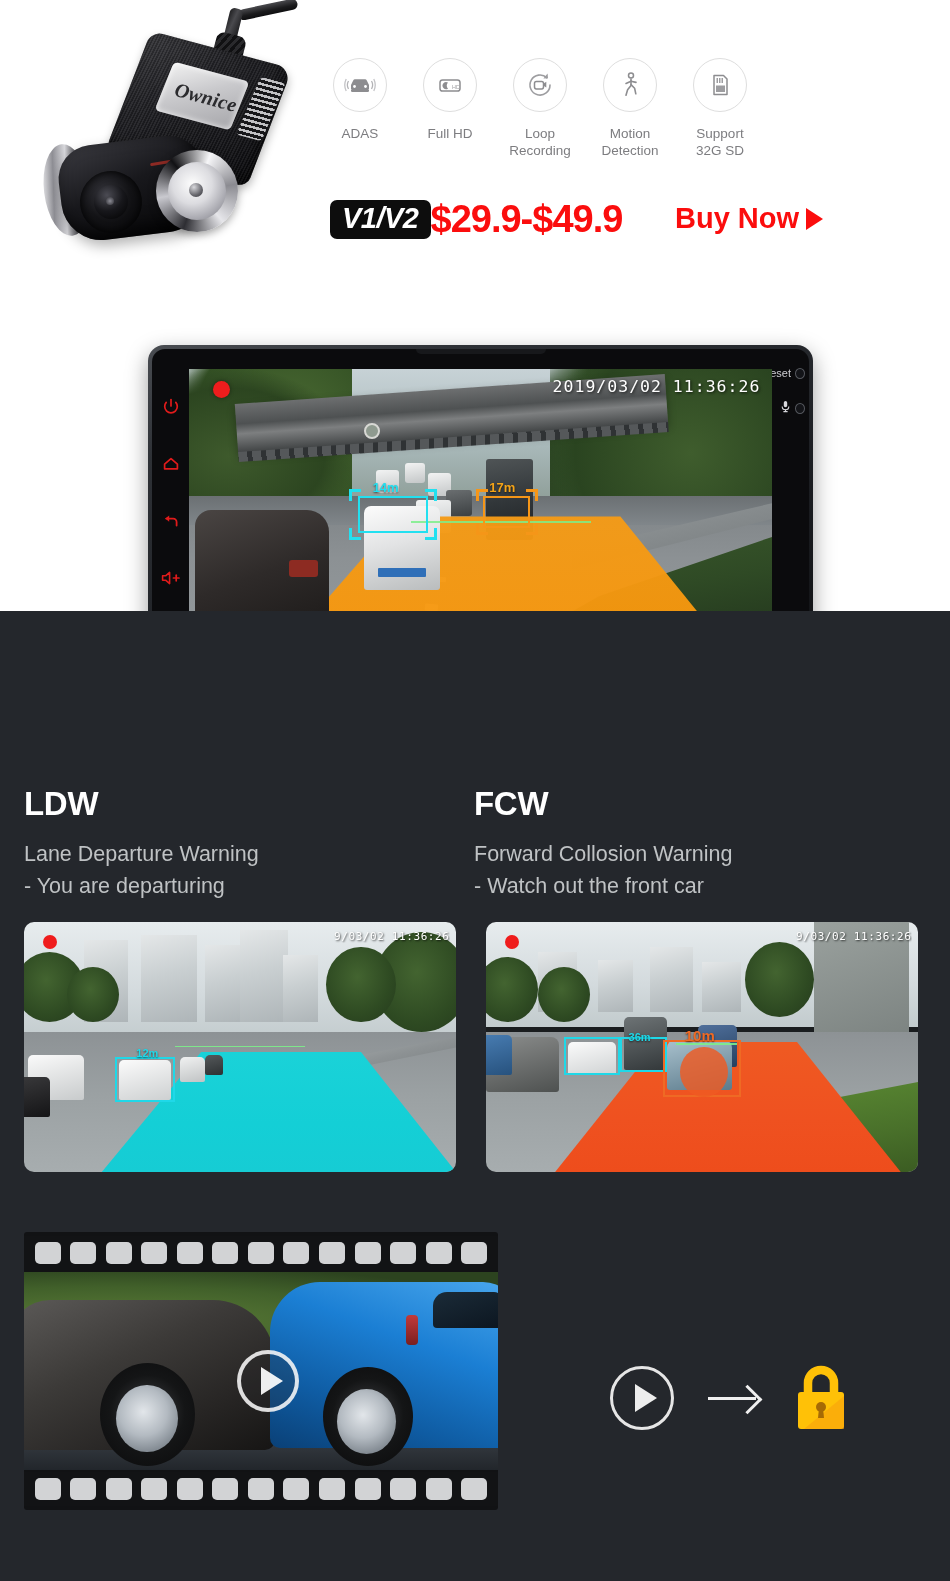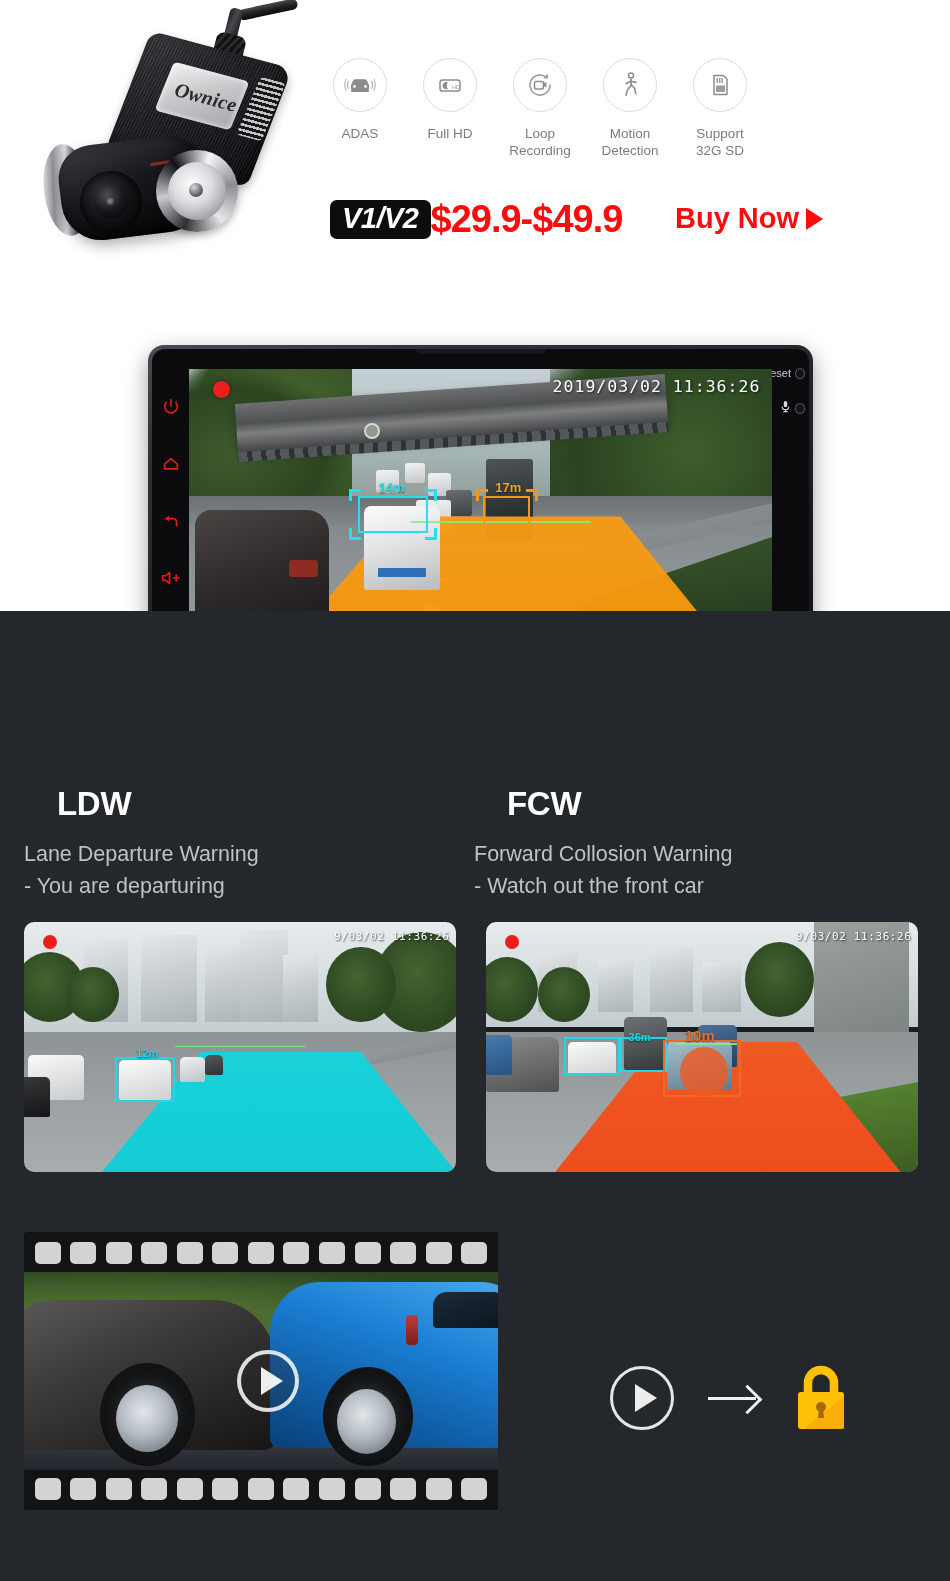--- a/index.html
+++ b/index.html
@@ -448,21 +448,20 @@
     width:12px;height:12px;
     border:3px solid #22e0f0;
   }
   .det-label {
     position: absolute;
     font-family: "Liberation Sans", sans-serif;
     font-weight: bold;
     font-size: 13px;
     color: #22e0f0;
     text-shadow: 0 1px 2px rgba(0,0,0,.6);
-    margin-left: 6px;
   }
   .det-label.orange { color: #f5a418; }
   .horizon-line {
     position: absolute;
     height: 2px;
     background: #7dee8a;
     opacity: .85;
   }
   .rec-dot {
     position: absolute;
@@ -497,21 +496,20 @@
     width: 900px;
     display: flex;
     gap: 0;
   }
   .warn-col { width: 462px; }
   .warn-title {
     font-size: 33px;
     font-weight: bold;
     color: #ffffff;
     letter-spacing: -0.3px;
-    margin-left: 33px;
   }
   .warn-sub {
     margin-top: 16px;
     font-size: 21.5px;
     color: #bfc2c4;
     line-height: 1.48;
     font-weight: normal;
     white-space: pre-line;
   }
 

